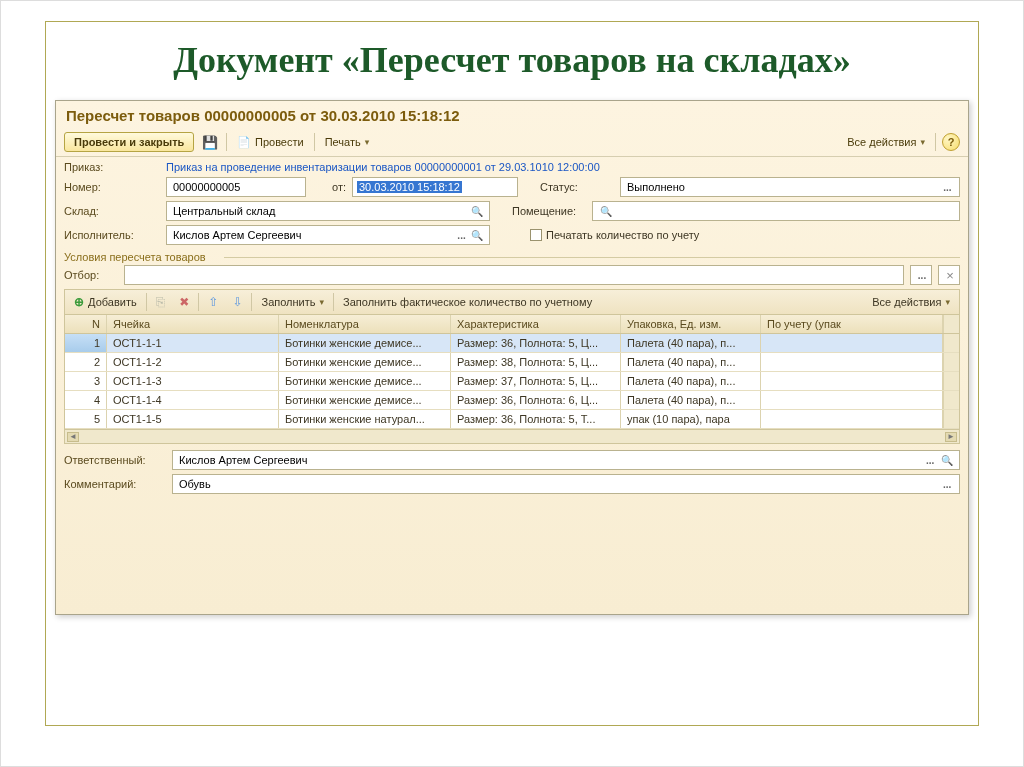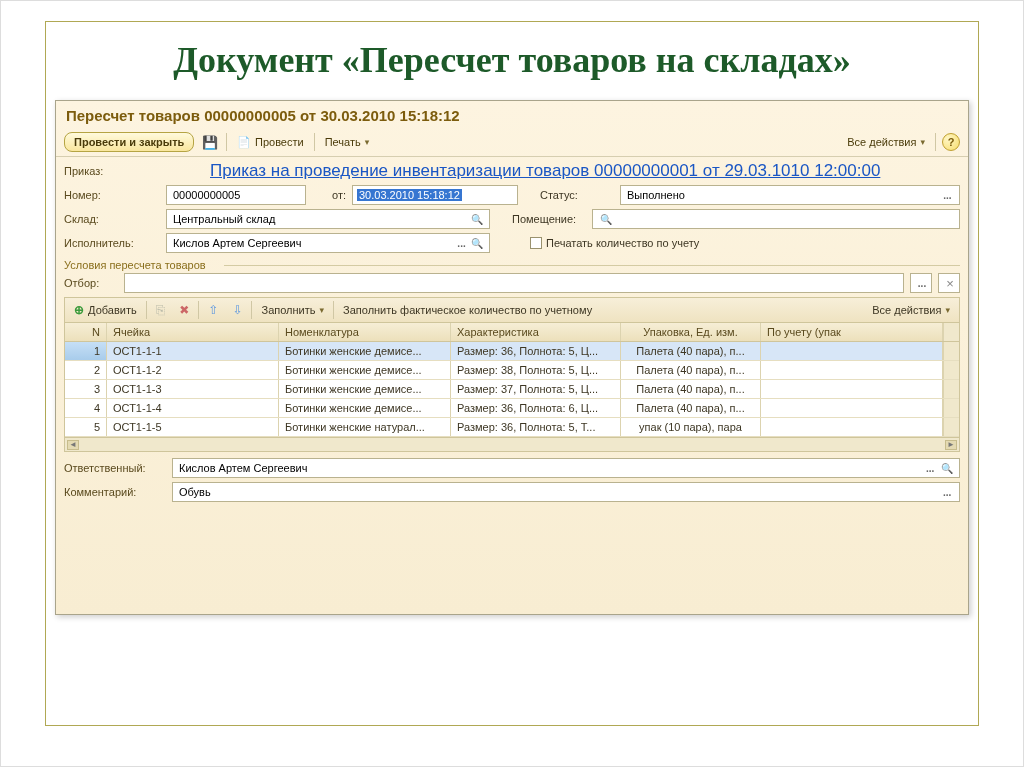--- a/index.html
+++ b/index.html
@@ -50,21 +50,21 @@
   .toolbar {
     display: flex;
     align-items: center;
     padding: 4px 8px;
     gap: 6px;
     border-bottom: 1px solid #d6ceb0;
   }
   .btn-yellow {
     background: linear-gradient(#fffadc, #f9e69e);
     border: 1px solid #b5a443;
-    border-radius: 8px;
+    border-radius: 3px;
     padding: 3px 9px;
     font-weight: bold;
     font-size: 11px;
     color: #4a3b0a;
     cursor: pointer;
   }
   .tb-divider {
     width: 1px; height: 18px;
     background: #d0c7a4;
   }
@@ -110,24 +110,22 @@
     margin-bottom: 4px;
     gap: 6px;
   }
   .label {
     width: 96px;
     font-size: 11px;
     color: #5a4a1e;
   }
   .link-blue {
     color: #1a56c4;
-    text-decoration: underline;
-    cursor: pointer;
-    font-size: 17px;
-    margin-left: 44px;
+    cursor: pointer;
+    font-size: 11px;
   }
   .field {
     background: #fff;
     border: 1px solid #b9b28f;
     padding: 2px 4px;
     height: 20px;
     font-size: 11px;
     display: flex;
     align-items: center;
     position: relative;
@@ -219,21 +217,21 @@
     padding: 3px 6px;
     overflow: hidden;
     white-space: nowrap;
     text-overflow: ellipsis;
   }
   .gh:last-child, .gc:last-child { border-right: none; }
   .col-n { width: 42px; text-align: right; }
   .col-cell { width: 172px; }
   .col-nom { width: 172px; }
   .col-char { width: 170px; }
-  .col-pack { width: 140px; text-align: center; }
+  .col-pack { width: 140px; }
   .col-acc { flex: 1; }
   .col-scroll { width: 16px; background: #f0e8cc; border-left: 1px solid #dcd3af; }
   .grid-row { border-bottom: 1px solid #e6dec0; }
   .grid-row.selected { background: #d7e6f7; }
   .grid-row.selected .gc.col-n {
     background: linear-gradient(#c6dff6,#a8cceb);
   }
   .grid-scroll-h {
     height: 14px;
     background: #f0e8cc;

